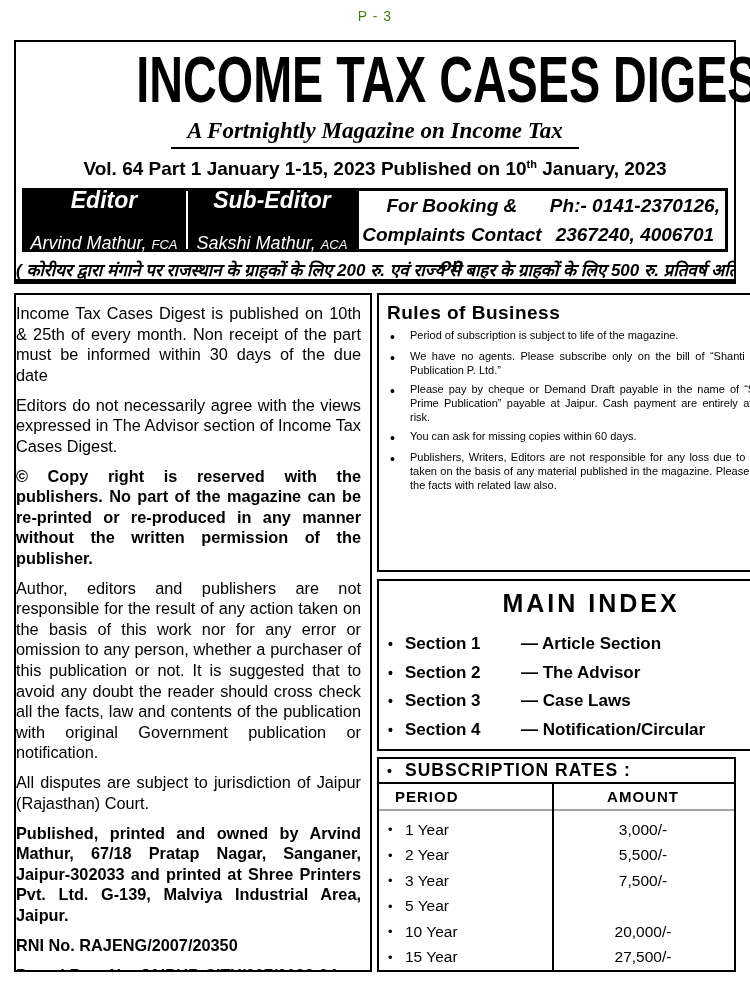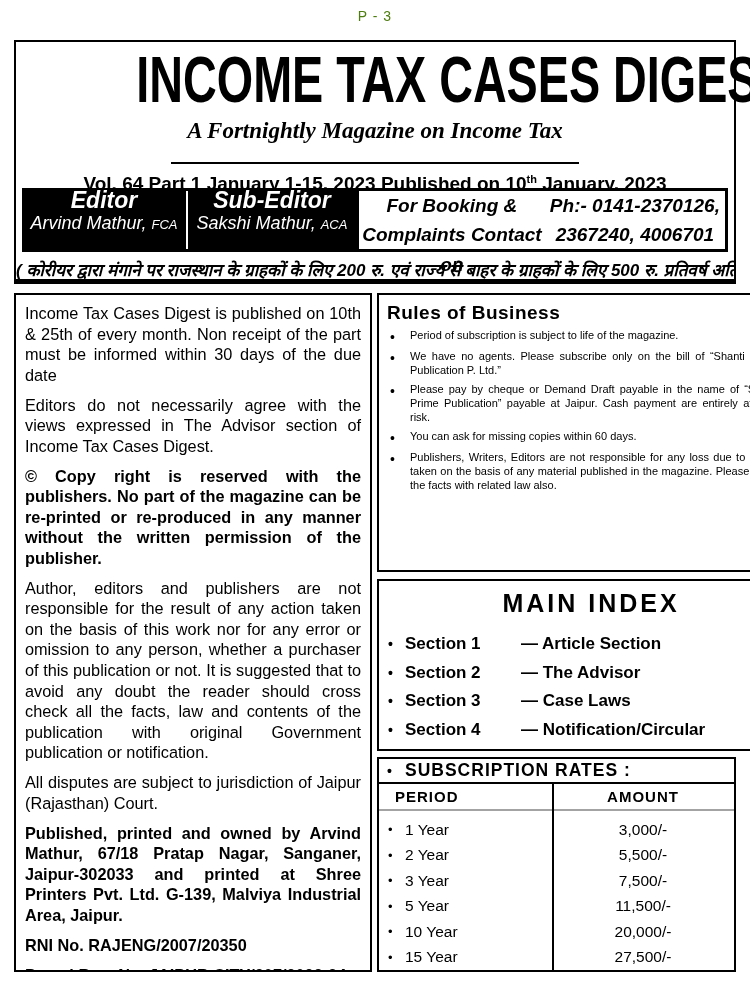--- a/index.html
+++ b/index.html
@@ -17,53 +17,53 @@
     position:absolute; left:14px; top:40px; width:722px; height:244px;
     border:2px solid #000; border-bottom-width:5px; text-align:center;
   }
   .masthead-wrap { margin-top:6px; height:66px; overflow:visible; white-space:nowrap; }
   .masthead {
     display:inline-block; font-size:64px; font-weight:bold; line-height:1.0;
     letter-spacing:0px; transform:scaleX(0.73); transform-origin:center;
     font-family:"Liberation Sans", sans-serif;
   }
   .subtitle {
-    display:inline-block; margin-top:4px; padding:0 16px 18px 16px;
+    display:inline-block; margin-top:4px; padding:0 16px 3px 16px;
     font-family:"Liberation Serif", serif; font-style:italic; font-weight:bold;
     font-size:23px; border-bottom:2px solid #000;
   }
   .vol-line { margin-top:9px; font-size:19px; font-weight:bold; }
   .vol-line sup { font-size:11px; }
   .editor-row {
     position:absolute; left:6px; right:6px; top:146px; height:64px;
     background:#000; display:flex; align-items:stretch;
   }
   .ed-cell {
     color:#fff; display:flex; flex-direction:column; justify-content:flex-start;
     align-items:center; background:#000;
   }
   .ed-cell.c1 { width:164px; }
   .ed-cell.c2 { width:168px; }
   .ed-divider { width:2px; background:#fff; margin:3px 0; }
   .ed-role { font-size:23px; font-weight:bold; font-style:italic; line-height:1.1; }
-  .ed-name { font-size:18px; font-style:italic; margin-top:0; }
+  .ed-name { font-size:18px; font-style:italic; margin-top:20px; }
   .ed-cred { font-size:13px; font-style:italic; }
   .booking-cell {
     flex:1; background:#fff; border:3px solid #000; color:#000;
     display:flex; flex-direction:row; justify-content:center; text-align:center;
     font-weight:bold; font-style:italic; font-size:19px; line-height:1.55;
   }
   .courier-note {
     position:absolute; left:0; right:0; top:216px; text-align:center;
     font-size:17px; font-weight:bold; font-style:italic; white-space:nowrap; overflow:hidden;
   }
   
   .left-box {
     position:absolute; left:14px; top:293px; width:358px; height:679px;
-    border:2px solid #000; padding:8px 9px 6px 9px; overflow:hidden;
+    border:2px solid #000; padding:8px 9px 6px 0; overflow:hidden;
   }
   .left-box p {
     font-size:16.3px; line-height:1.26; text-align:justify; margin-bottom:9.5px;
   }
   .seg-b { font-weight:bold; }
   
   .rules-box {
     position:absolute; left:377px; top:293px; width:411px; height:279px;
     border:2px solid #000; padding:5px 7px 4px 6px; overflow:hidden;
   }
@@ -239,21 +239,20 @@
             <span class="srow-amount">5,500/-</span>
           </div>
           <div class="subs-row">
             <span class="srow-dot">•</span>
             <span class="srow-period">3 Year</span>
             <span class="srow-amount">7,500/-</span>
           </div>
           <div class="subs-row">
             <span class="srow-dot">•</span>
             <span class="srow-period">5 Year</span>
-            <span class="srow-amount">11,500/-</span>
           </div>
           <div class="subs-row">
             <span class="srow-dot">•</span>
             <span class="srow-period">10 Year</span>
             <span class="srow-amount">20,000/-</span>
           </div>
           <div class="subs-row">
             <span class="srow-dot">•</span>
             <span class="srow-period">15 Year</span>
             <span class="srow-amount">27,500/-</span>

